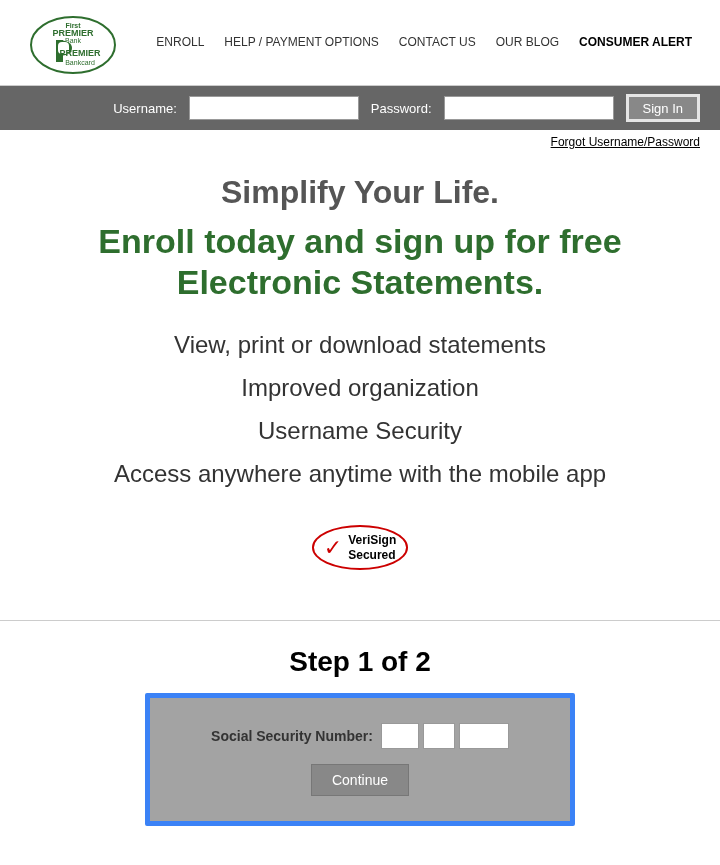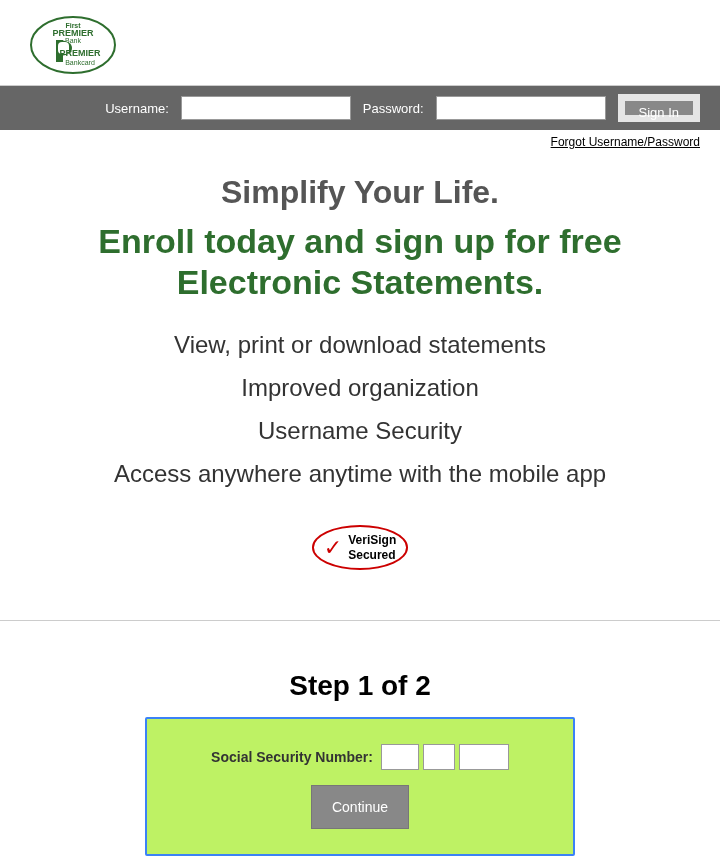--- a/index.html
+++ b/index.html
@@ -66,21 +66,21 @@
     .login-bar input[type="password"] {
       width: 170px;
       height: 24px;
       border: 1px solid #999;
       padding: 2px 5px;
       font-size: 13px;
     }
     .sign-in-btn {
       background: #888;
       color: #fff;
-      border: 7px solid #e5e5e5;
+      border: 3px solid #e5e5e5;
       padding: 4px 14px;
       cursor: pointer;
       font-size: 13px;
       height: 28px;
     }
     .forgot-link-row {
       text-align: right;
       padding: 2px 20px 4px;
     }
     .forgot-link-row a {
@@ -153,25 +153,24 @@
     
     .step-section {
       text-align: center;
       padding: 10px 30px 20px;
     }
     .step-title {
       font-size: 28px;
       font-weight: bold;
       color: #000;
       margin-bottom: 15px;
-      margin-top: 24px;
     }
     .ssn-form-box {
-      background: #bef264;
-      border: 2px solid #3b82f6;
+      background: #a3a3a3;
+      border: 5px solid #3b82f6;
       padding: 25px 20px;
       margin: 0 auto;
       max-width: 430px;
       border-radius: 2px;
     }
     .ssn-row {
       display: flex;
       align-items: center;
       justify-content: center;
       gap: 8px;
@@ -191,21 +190,21 @@
       background: #fff;
       height: 26px;
     }
     .ssn-input.short { width: 38px; }
     .ssn-input.medium { width: 32px; }
     .ssn-input.long { width: 50px; }
     .continue-btn {
       background: #888;
       color: #fff;
       border: 1px solid #777;
-      padding: 13px 20px;
+      padding: 7px 20px;
       cursor: pointer;
       font-size: 14px;
       display: block;
       margin: 0 auto;
     }
   </style>
 </head>
 <body>
 
 <div class="header">
@@ -221,20 +220,27 @@
 
         <rect x="28" y="30" width="7" height="22" fill="#2e6e2e"></rect>
         <path d="M28 30 Q44 30 44 38 Q44 46 28 46 Z" fill="#2e6e2e"></path>
         <rect x="30" y="32" width="11" height="12" rx="4" fill="#fff"></rect>
 
         <text x="52" y="46" text-anchor="middle" font-size="9" fill="#2e6e2e" font-weight="bold">PREMIER</text>
         <text x="52" y="55" text-anchor="middle" font-size="7" fill="#2e6e2e">Bankcard</text>
       </svg>
     </div>
   </div>
+  <nav class="nav-links">
+    <a href="#" class="nav-link">ENROLL</a>
+    <a href="#" class="nav-link">HELP / PAYMENT OPTIONS</a>
+    <a href="#" class="nav-link">CONTACT US</a>
+    <a href="#" class="nav-link">OUR BLOG</a>
+    <a href="#" class="nav-link bold">CONSUMER ALERT</a>
+  </nav>
 </div>
 
 <div class="login-bar">
   <label>Username:</label>
   <input type="text" class="" style="">
   <label>Password:</label>
   <input type="password" class="" style="">
   <button class="sign-in-btn">Sign In</button>
 </div>
 <div class="forgot-link-row">

